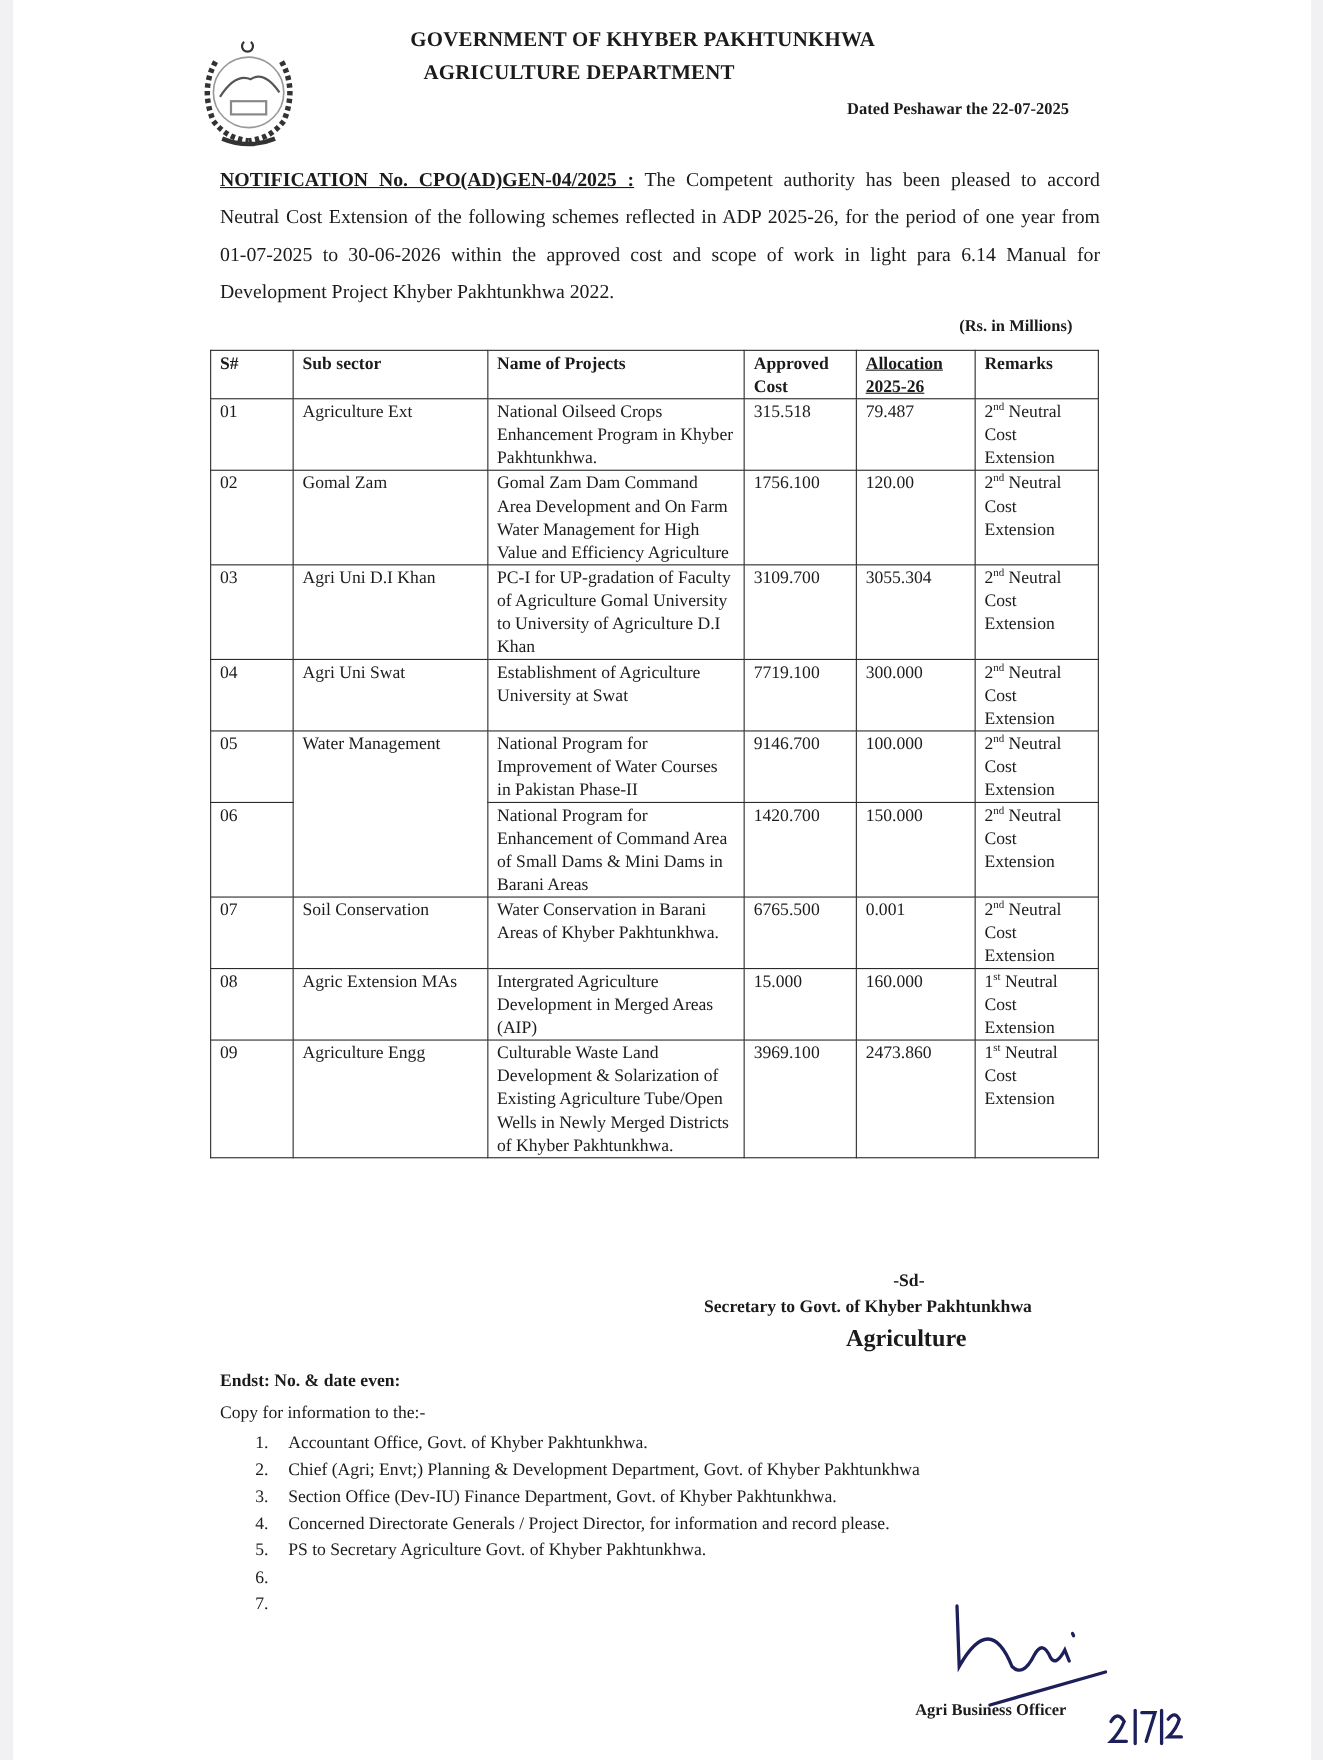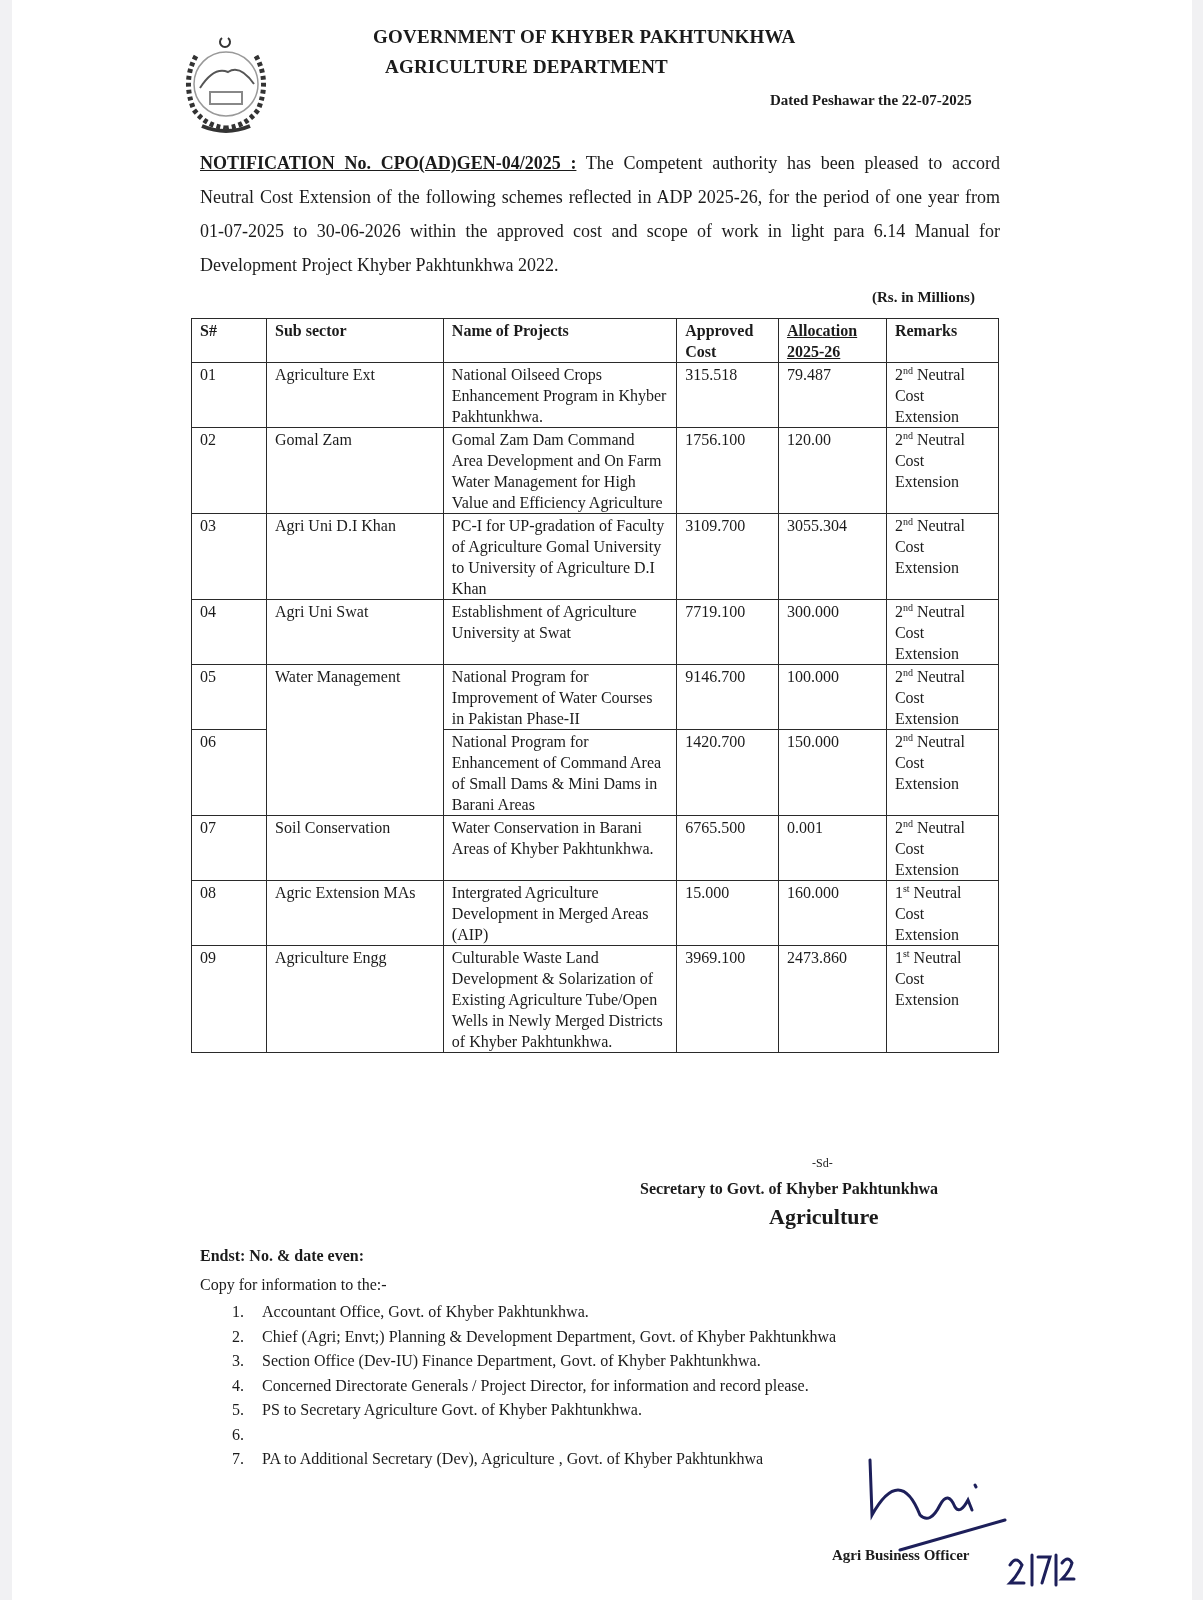--- a/index.html
+++ b/index.html
@@ -37,21 +37,21 @@
   }
   table.grid th { font-weight: bold; height: 42px; }
   .c-sn { width: 56px; }
   .c-sub { width: 155px; }
   .c-name { width: 210px; }
   .c-cost { width: 82px; }
   .c-alloc { width: 88px; text-decoration: underline; }
   .c-rem { width: 92px; }
   sup { font-size: 10px; line-height: 0; text-align: center; }
 
-  .sd { left: 812px; top: 1156px; font-size: 12px; font-weight: normal; }
+  .sd { left: 812px; top: 1156px; font-size: 16px; font-weight: bold; }
   .sec1 { left: 640px; top: 1180px; font-size: 16px; font-weight: bold; }
   .sec2 { left: 769px; top: 1204px; font-size: 22px; font-weight: bold; }
   .endst { left: 200px; top: 1247px; font-size: 16px; font-weight: bold; }
   .copy { left: 200px; top: 1276px; font-size: 16px; }
   ol.cclist {
     position: absolute; left: 232px; top: 1300px; margin: 0; padding: 0;
     list-style: none; font-size: 16px; line-height: 24.5px;
   }
   ol.cclist li { display: flex; }
   ol.cclist .num { width: 30px; }
@@ -197,21 +197,20 @@
     </li>
   <li>
       <span class="num">5.</span>
       <span>PS to Secretary Agriculture Govt. of Khyber Pakhtunkhwa.</span>
     </li>
   <li>
       <span class="num">6.</span>
     </li>
   <li>
       <span class="num">7.</span>
-      <span>PA to Additional Secretary (Dev), Agriculture  , Govt. of Khyber Pakhtunkhwa</span>
     </li>
 </ol>
 
 <svg class="abs signature" viewBox="0 0 220 140">
   <g fill="none" stroke="#1d1f5a" stroke-width="3" stroke-linecap="round">
     <path d="M10 5 L12 60 Q40 10 60 60 Q70 70 80 50 Q88 35 95 52 Q100 60 108 45 L112 55"></path>
     <path d="M115 30 L116 32"></path>
     <path d="M40 95 L145 65"></path>
     <path d="M150 110 q6 -10 12 0 q-4 10 -12 18 h14"></path>
     <path d="M172 100 v30"></path>

